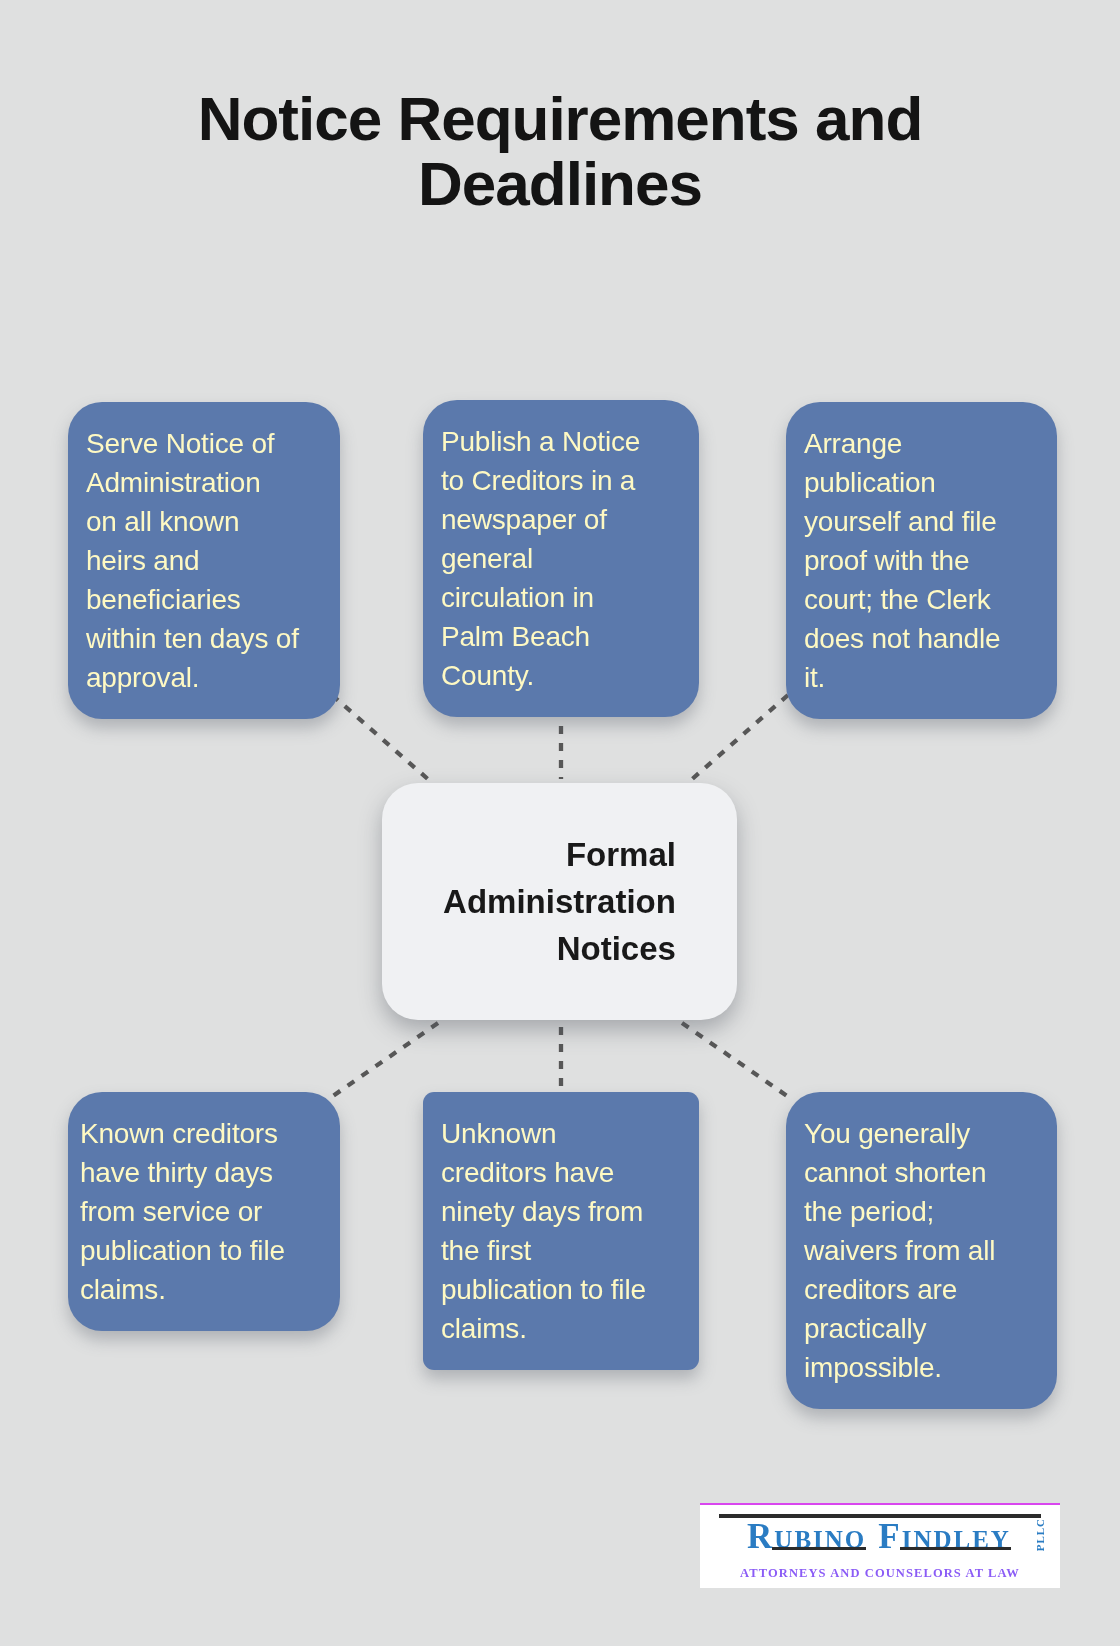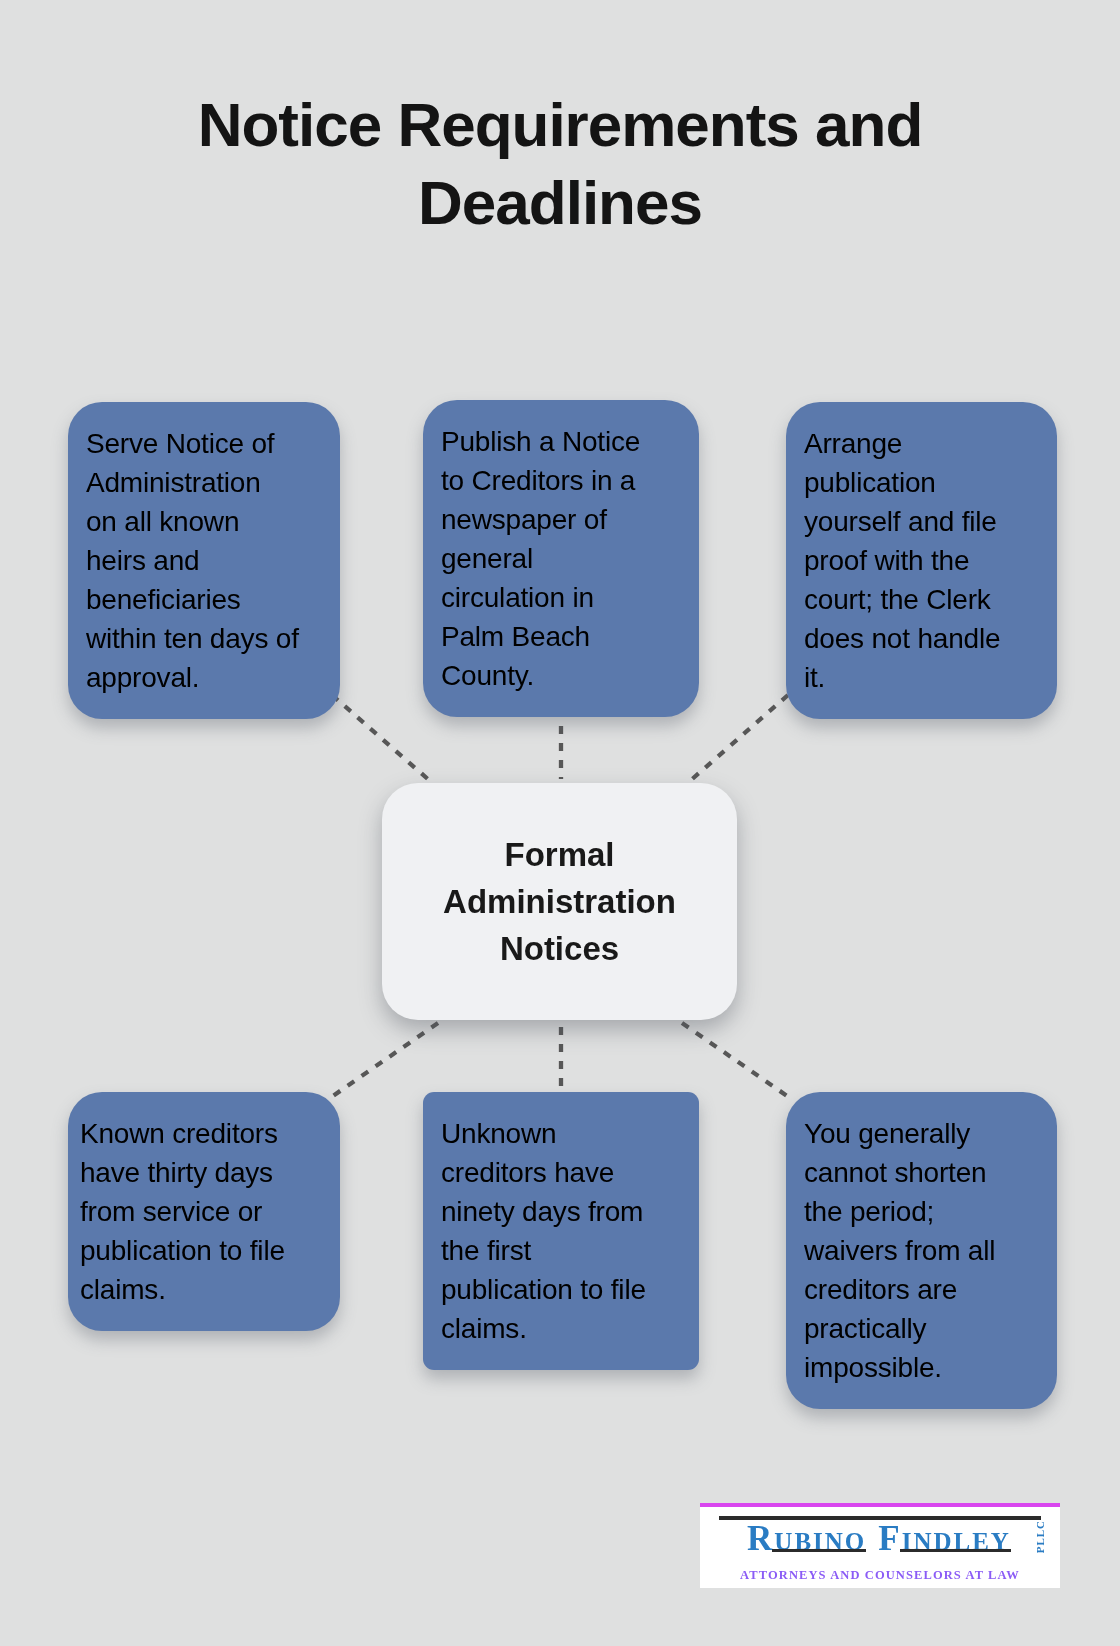--- a/index.html
+++ b/index.html
@@ -4,53 +4,53 @@
 <style>
   html,body { margin:0; padding:0; background:#dfe0e0; }
   .canvas {
     position:relative; width:1120px; height:1646px;
     background:#dfe0e0; overflow:hidden;
     font-family:"Liberation Sans", sans-serif;
   }
   .title {
     position:absolute; left:0; right:0; top:86px; margin:0;
     text-align:center; white-space:pre-line;
-    font-weight:700; font-size:62px; line-height:78px; letter-spacing:-1px;
+    font-weight:700; font-size:62px; line-height:65px; letter-spacing:-1px;
     color:#141414;
   }
   .connectors { position:absolute; left:0; top:0; pointer-events:none; }
   .node {
     position:absolute; box-sizing:border-box;
-    background:#5b79ac; color:#000000;
+    background:#5b79ac; color:#fef9c3;
     border-radius:34px; padding:22px 18px;
     font-size:28px; line-height:39px; letter-spacing:-0.2px;
     white-space:pre-line;
     box-shadow:0 9px 16px rgba(90,95,105,0.35);
   }
   .b1 { left:68px;  top:402px;  width:272px; min-height:317px; }
   .b2 { left:423px; top:400px;  width:276px; min-height:317px; }
   .b3 { left:786px; top:402px;  width:271px; min-height:317px; }
   .b4 { left:68px;  top:1092px; width:272px;padding-left:12px; }
   .b5 { left:423px; top:1092px; width:276px;border-radius:11px; }
   .b6 { left:786px; top:1092px; width:271px; }
   .center-node {
     position:absolute; left:382px; top:783px; width:355px; height:237px;
     box-sizing:border-box; background:#f0f1f3; border-radius:36px;
     box-shadow:0 10px 22px rgba(80,85,95,0.40);
     display:flex; align-items:center; justify-content:center;
   }
   .center-label {
-    white-space:pre-line; text-align:center;
+    white-space:pre-line; text-align:right;
     font-weight:700; font-size:33px; line-height:47px; color:#191919;
   }
   
   .logo {
     position:absolute; left:700px; top:1503px; width:360px; height:85px;
     box-sizing:border-box; background:#ffffff;
-    border-top:4px solid #d946ef; text-align:center;
+    border-top:2px solid #d946ef; text-align:center;
   }
   .logo-rule { width:322px; height:4px; background:#2b2b2b; margin:9px auto 0 auto; }
   .logo-name {
     margin-top:1px; line-height:36px; color:#2a7cc3;
     font-family:"Liberation Serif", serif; font-weight:700; white-space:nowrap;
   }
   .lg-init { font-size:35px; }
   .lg-init.second { margin-left:10px; }
   .lg-rest { font-size:25px; letter-spacing:2px; position:relative; padding:0 2px; }
   .lg-rest::after {

